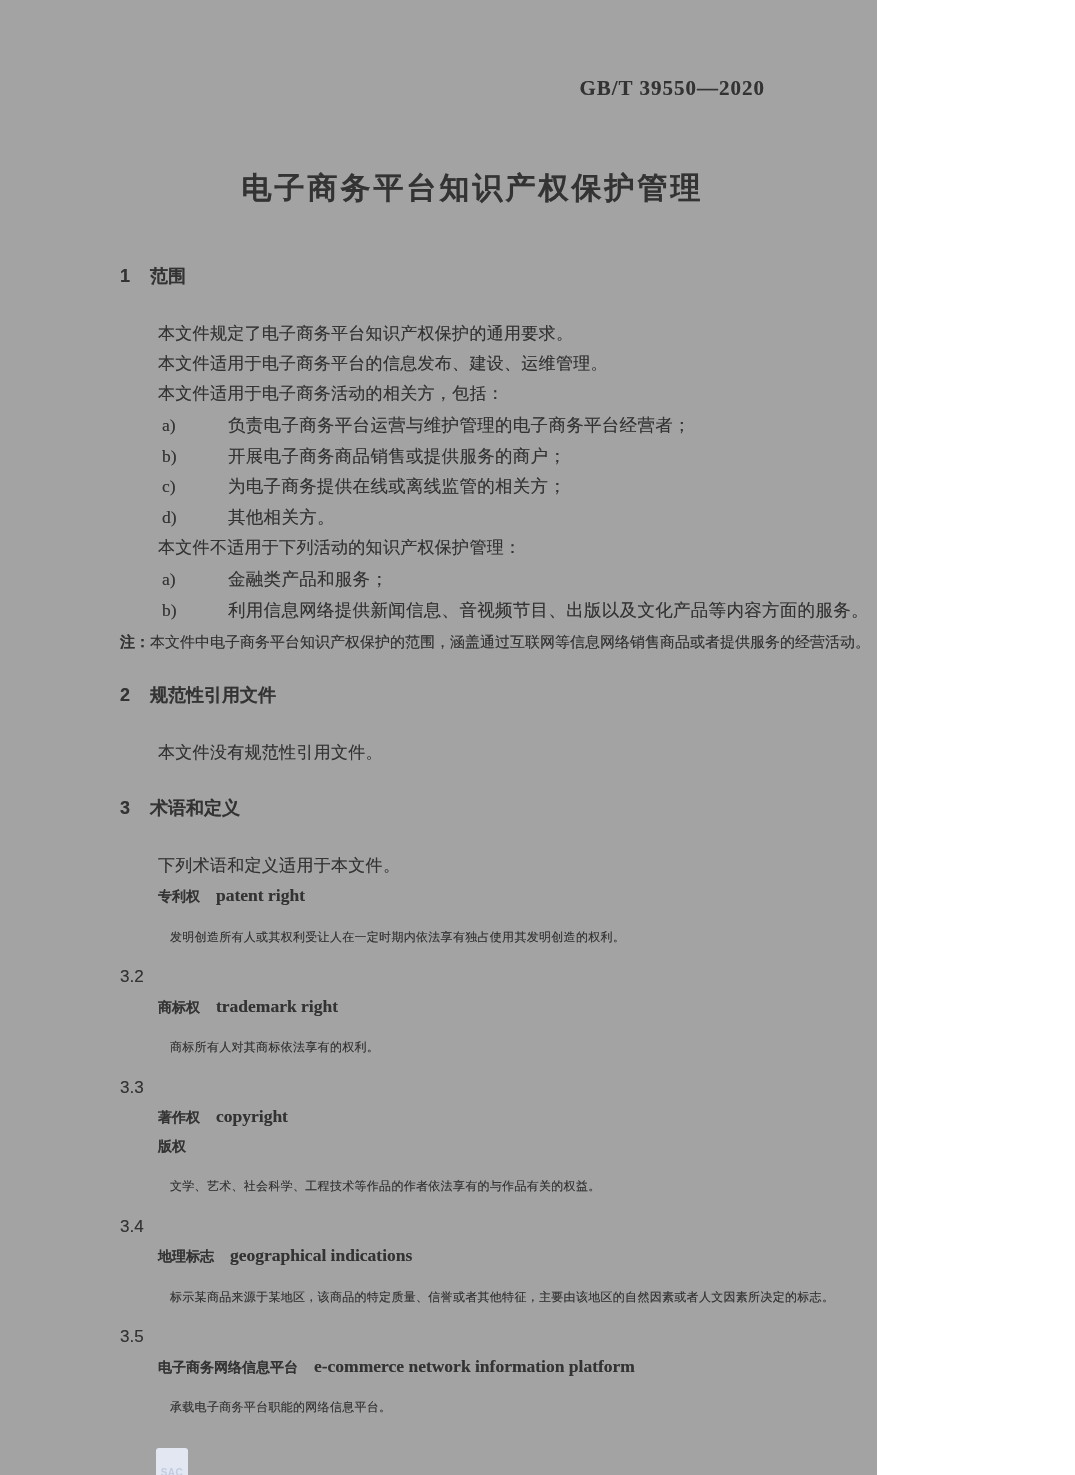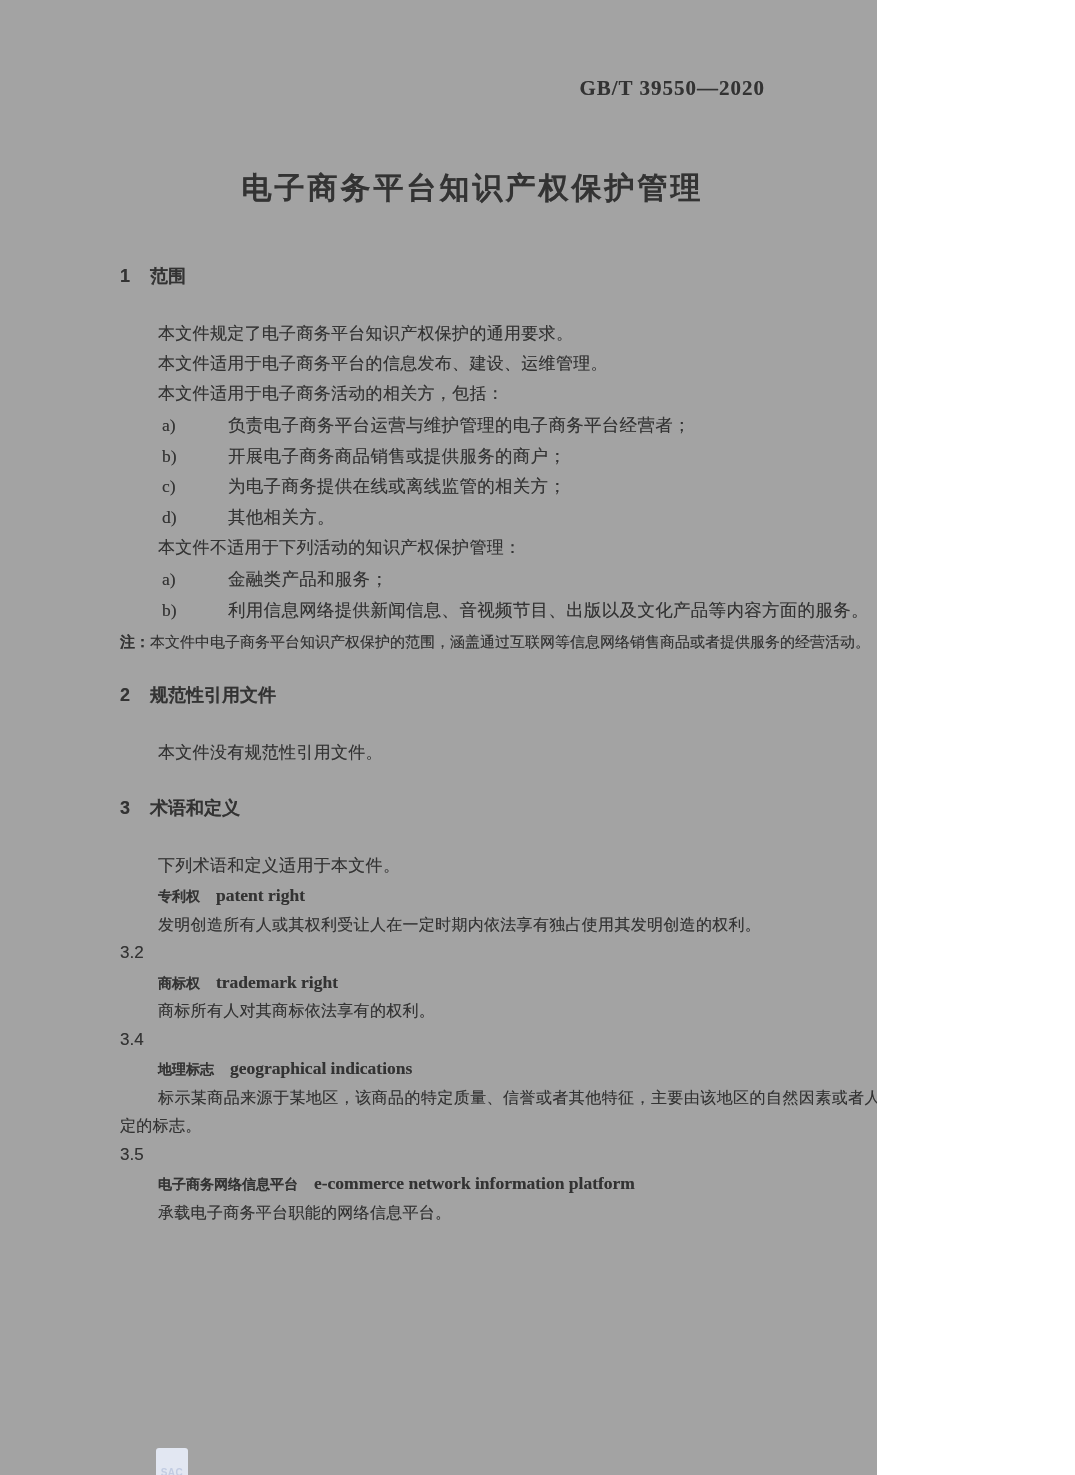--- a/index.html
+++ b/index.html
@@ -52,21 +52,21 @@
   }
   .term-heading { padding-left:38px; line-height:28.5px; }
   .term-zh {
     font-family:"Liberation Sans","DejaVu Sans",sans-serif;
     font-weight:bold; font-size:14px;
   }
   .term-en {
     font-family:"Liberation Serif","DejaVu Serif",serif;
     font-weight:bold; font-size:17.5px; margin-left:16px;
   }
-  .term-def { margin:0; font-size:16px; line-height:28.5px; text-indent:38px; text-align:justify; letter-spacing:0.3px; }
+  .term-def { margin:12px; font-size:12px; line-height:28.5px; text-indent:38px; text-align:justify; letter-spacing:0.3px; }
 
   .page-number {
     position:absolute; left:922px; top:1346px;
     font-size:17px; color:#4a4a4a; text-shadow:none;
   }
   .watermark {
     position:absolute; left:156px; top:1448px;
     width:32px; height:30px;
     background:#e2e7f2; border-radius:3px;
     display:flex; align-items:flex-end; justify-content:center;
@@ -151,20 +151,30 @@
     </section>
 
     <section class="term">
       <div class="term-num">3.2</div>
       <div class="term-heading">
         <span class="term-zh">商标权</span><span class="term-en">trademark right</span>
       </div>
       <p class="term-def">商标所有人对其商标依法享有的权利。</p>
     </section>
 
+    <section class="term">
+      <div class="term-num">3.3</div>
+      <div class="term-heading">
+        <span class="term-zh">著作权</span><span class="term-en">copyright</span>
+      </div>
+      <div class="term-heading">
+        <span class="term-zh">版权</span>
+      </div>
+      <p class="term-def">文学、艺术、社会科学、工程技术等作品的作者依法享有的与作品有关的权益。</p>
+    </section>
 
     <section class="term">
       <div class="term-num">3.4</div>
       <div class="term-heading">
         <span class="term-zh">地理标志</span><span class="term-en">geographical indications</span>
       </div>
       <p class="term-def">标示某商品来源于某地区，该商品的特定质量、信誉或者其他特征，主要由该地区的自然因素或者人文因素所决定的标志。</p>
     </section>
 
     <section class="term">

